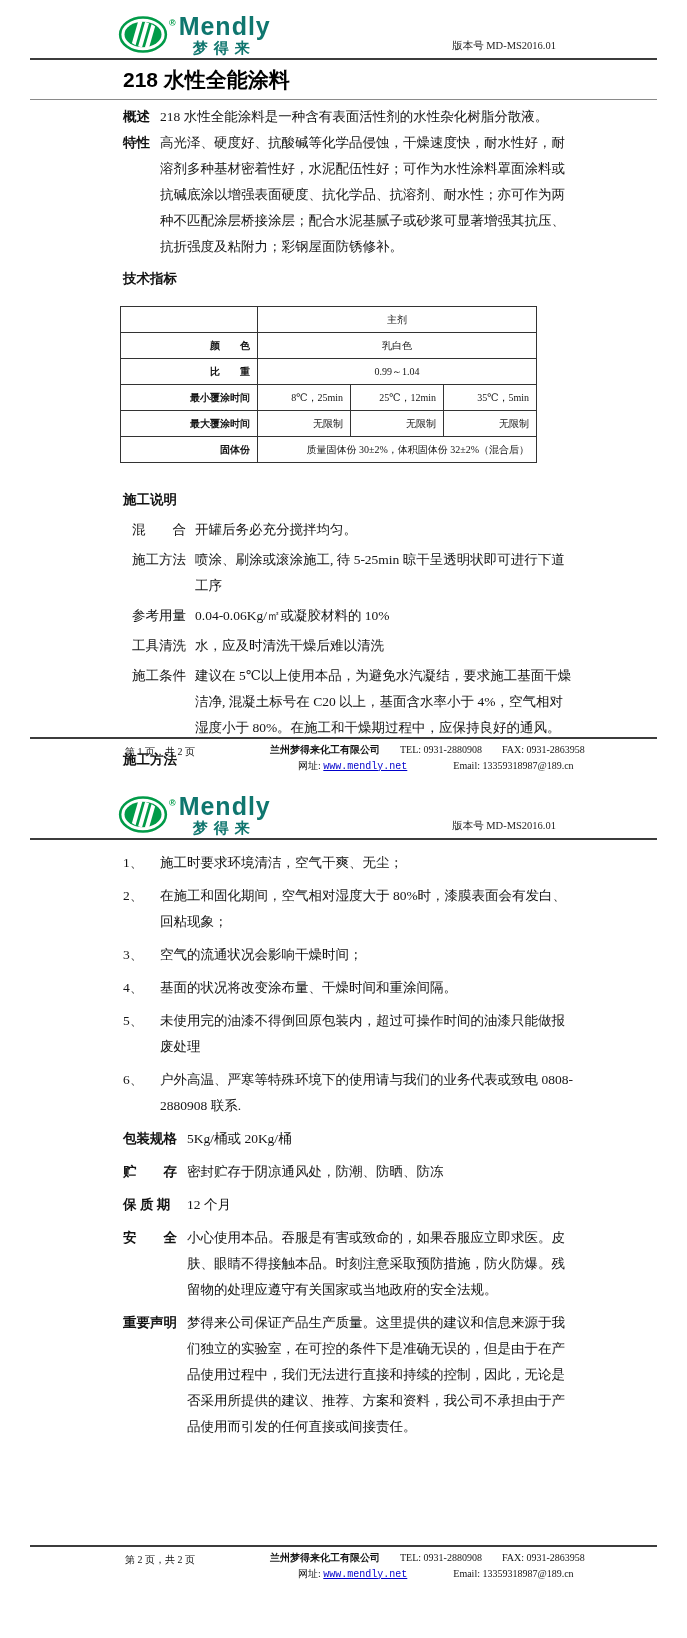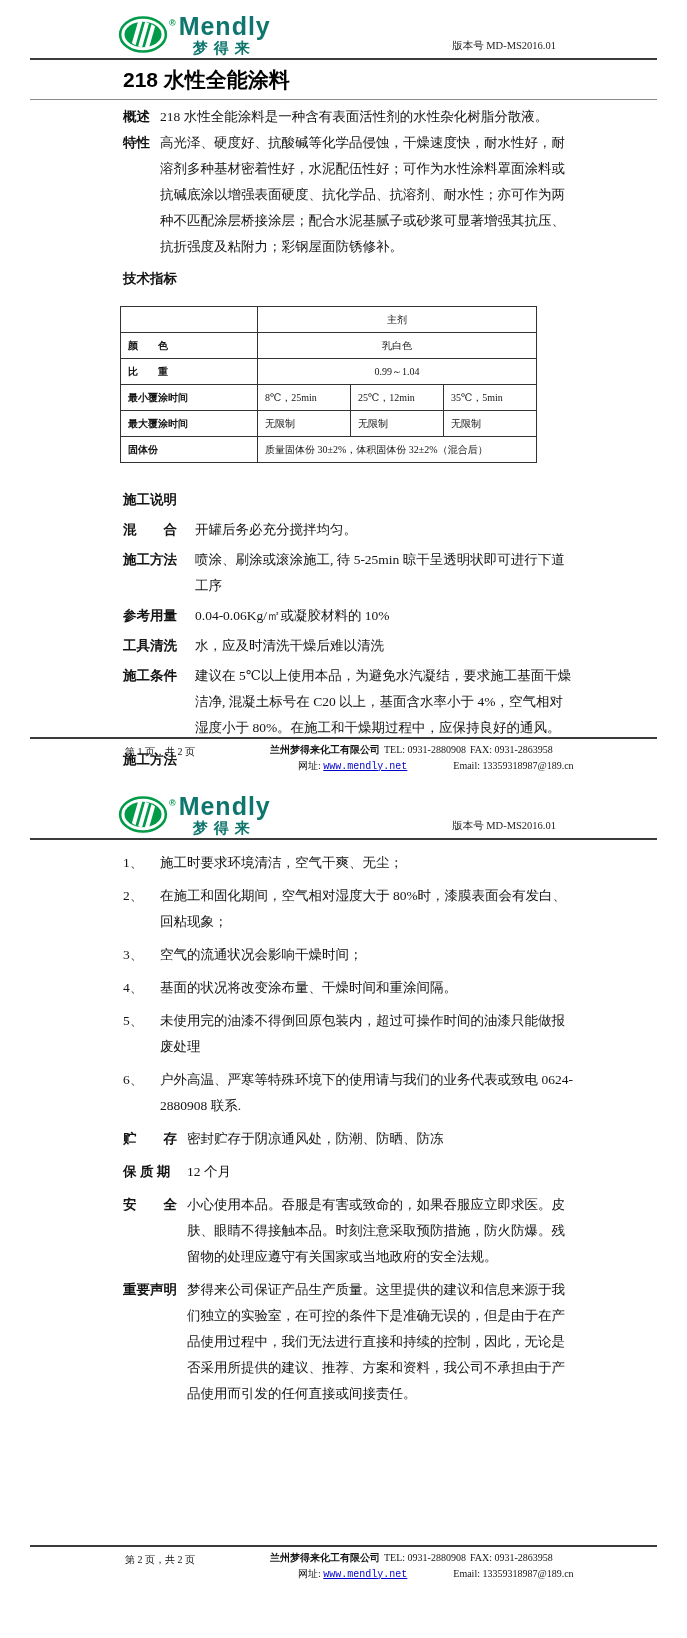--- a/index.html
+++ b/index.html
@@ -25,43 +25,43 @@
   .hdr-rule{border-top:2px solid #3c3c3c;margin:0 30px;height:0;}
 
   
   .title{margin:4px 30px 0;padding:2px 0 5px 93px;border-bottom:1px solid #8a8a8a;
          font-family:"Liberation Sans","DejaVu Sans",sans-serif;font-weight:bold;
          font-size:21px;color:#000;}
 
   
   .row{display:flex;margin:0 112px 0 123px;line-height:26px;}
   .lbl{font-weight:bold;flex:0 0 37px;white-space:nowrap;}
-  .lbl-w{font-weight:bold;flex:0 0 72px;white-space:nowrap;}
+  .lbl-w{font-weight:normal;flex:0 0 72px;white-space:nowrap;text-align:center;}
   .lbl-i{font-weight:bold;flex:0 0 64px;white-space:nowrap;}
   .num{flex:0 0 37px;}
   .txt{flex:1;}
   .sec-h{font-weight:bold;margin:6px 112px 0 123px;line-height:26px;}
   .mt8{margin-top:4px;} .mt4{margin-top:4px;} .mb7{margin-bottom:7px;}
 
   
   table.spec{border-collapse:collapse;margin:14px 0 0 120px;width:416px;font-size:10px;
              table-layout:fixed;}
-  table.spec td{border:1px solid #333;height:23px;padding:1px 7px;vertical-align:middle;}
+  table.spec td{border:1px solid #333;height:23px;padding:1px 7px;vertical-align:middle;text-align:right;}
   table.spec .c{text-align:center;}
   table.spec .b{font-weight:bold;}
   col.w1{width:137px;} col.w2{width:93px;} col.w3{width:93px;} col.w4{width:93px;}
 
   
   .footer{position:absolute;left:30px;right:30px;border-top:2px solid #3c3c3c;padding-top:3px;
           display:flex;align-items:flex-start;font-size:10px;line-height:1.55;}
   .footer-p1{bottom:6px;}
   .footer-p2{bottom:56px;}
   .pginfo{margin-left:95px;white-space:nowrap;padding-top:2px;}
   .company-block{margin-left:75px;}
-  .cline{display:flex;gap:4px;white-space:nowrap;}
+  .cline{display:flex;gap:20px;white-space:nowrap;}
   .cline2{display:flex;gap:46px;white-space:nowrap;margin-left:28px;}
   .company{font-weight:bold;}
   a.weblink{color:#0000CC;text-decoration:underline;cursor:pointer;font-family:Liberation Mono, monospace;}
 </style>
 </head>
 <body>
 
 <div class="sheet">
 
   <div class="page page1">
@@ -230,23 +230,27 @@
     <div class="row mb7">
       <span class="num">4、</span>
       <span class="txt">基面的状况将改变涂布量、干燥时间和重涂间隔。</span>
     </div>
     <div class="row mb7">
       <span class="num">5、</span>
       <span class="txt">未使用完的油漆不得倒回原包装内，超过可操作时间的油漆只能做报废处理</span>
     </div>
     <div class="row mb7">
       <span class="num">6、</span>
-      <span class="txt">户外高温、严寒等特殊环境下的使用请与我们的业务代表或致电 0624-2880908 联系.</span>
-    </div>
-
+      <span class="txt">户外高温、严寒等特殊环境下的使用请与我们的业务代表或致电 0808-2880908 联系.</span>
+    </div>
+
+    <div class="row mb7">
+      <span class="lbl-i">包装规格</span>
+      <span class="txt">5Kg/桶或 20Kg/桶</span>
+    </div>
     <div class="row mb7">
       <span class="lbl-i">贮　　存</span>
       <span class="txt">密封贮存于阴凉通风处，防潮、防晒、防冻</span>
     </div>
     <div class="row mb7">
       <span class="lbl-i">保 质 期</span>
       <span class="txt">12 个月</span>
     </div>
     <div class="row mb7">
       <span class="lbl-i">安　　全</span>

